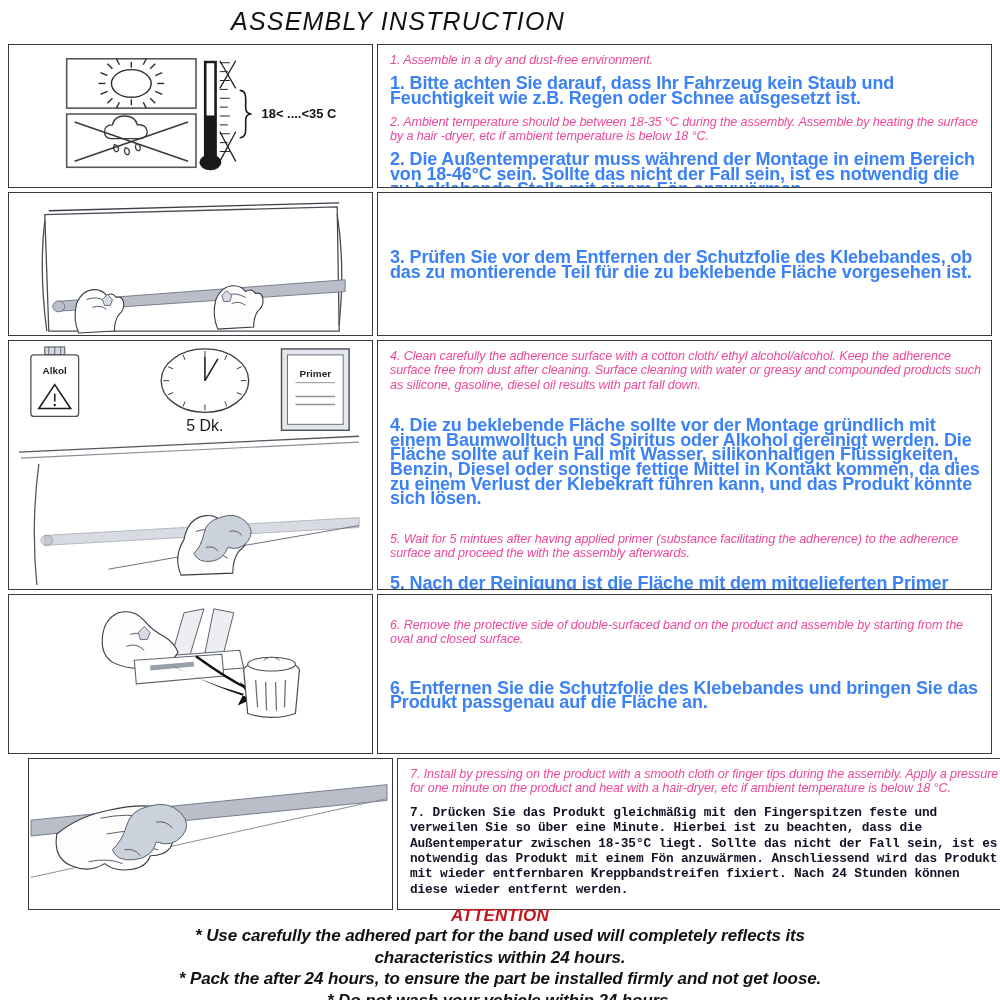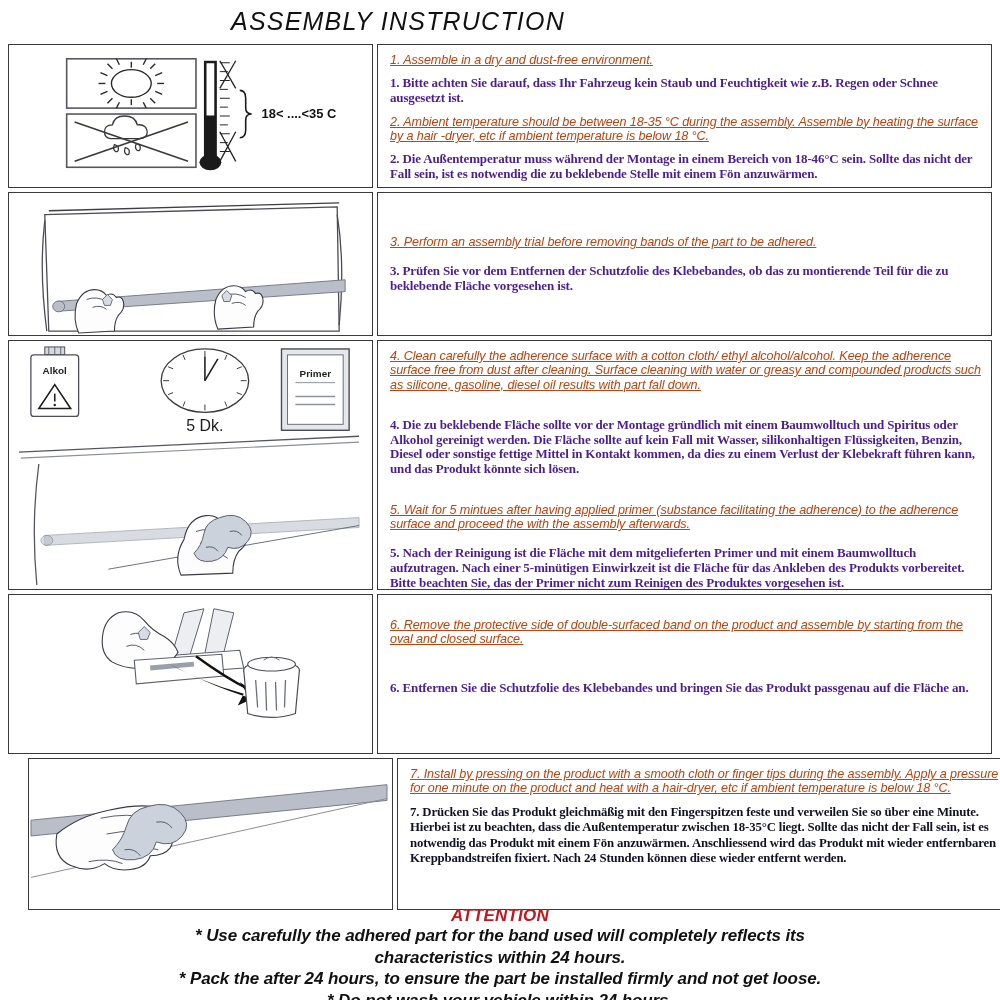--- a/index.html
+++ b/index.html
@@ -67,41 +67,40 @@
 
   
   .r1 { height: 144px; }
   .r2 { height: 144px; }
   .r3 { height: 250px; }
   .r4 { height: 160px; justify-content: center; }
   .r5 { height: 152px; margin-left: 20px; }
 
   
   .en {
-    color: #c2410c;
+    color: #ec4899;
     font-family: "Liberation Sans", sans-serif;
     font-style: italic;
     font-size: 12.6px;
     line-height: 14.4px;
     font-weight: 400;
     margin: 0;
     letter-spacing: -0.1px;
-    text-decoration: underline;
   }
   .de {
-    color: #4c1d95;
-    font-family: Liberation Serif, serif;
-    font-weight: bold;
-    font-size: 13px;
+    color: #3b82f6;
+    font-family: Liberation Sans, sans-serif;
+    font-weight: bold;
+    font-size: 18px;
     line-height: 14.6px;
     margin: 0;
     letter-spacing: -0.15px;
   }
   .de.sans {
-    font-family: Liberation Serif, serif;
+    font-family: Liberation Mono, monospace;
     font-weight: bold;
     font-size: 12.8px;
     line-height: 15.4px;
     color: #111125;
   }
   .gap-sm { height: 9px; }
   .gap-md { height: 15px; }
   .gap-lg { height: 26px; }
   .gap-xl { height: 34px; }
 
@@ -264,21 +263,20 @@
             <path d="M208 108 q6 -14 18 -14 q8 0 12 6 q6 -4 10 2 q5 -2 7 4 q2 8 -5 14 q-4 6 -4 16 l-36 2 q-6 -14 -2 -30 z" class="fill-hand"></path>
             <path d="M218 104 q10 -4 20 2" class="stroke-thin"></path>
             <path d="M224 112 q8 -3 14 2" class="stroke-thin"></path>
             <path d="M214 104 l5 -5 l5 5 l-2 6 l-6 0 z" fill="#d6dbe4" stroke="#5b616d" stroke-width="0.9"></path>
           </g>
         </svg>
       </div>
 
       <div class="cell txt">
         <div class="gap-xl"></div>
-        <p class="en">3. Perform an assembly trial before removing bands of the part to be adhered.</p>
         <div class="gap-md"></div>
         <p class="de"> 3. Prüfen Sie vor dem Entfernen der Schutzfolie des Klebebandes, ob das zu montierende Teil für die zu beklebende Fläche vorgesehen ist.</p>
       </div>
     </div>
 
     <div class="row r3">
       <div class="cell pic">
         <svg class="svgfull" viewBox="0 0 365 250" preserveAspectRatio="none">
 
           <g>

